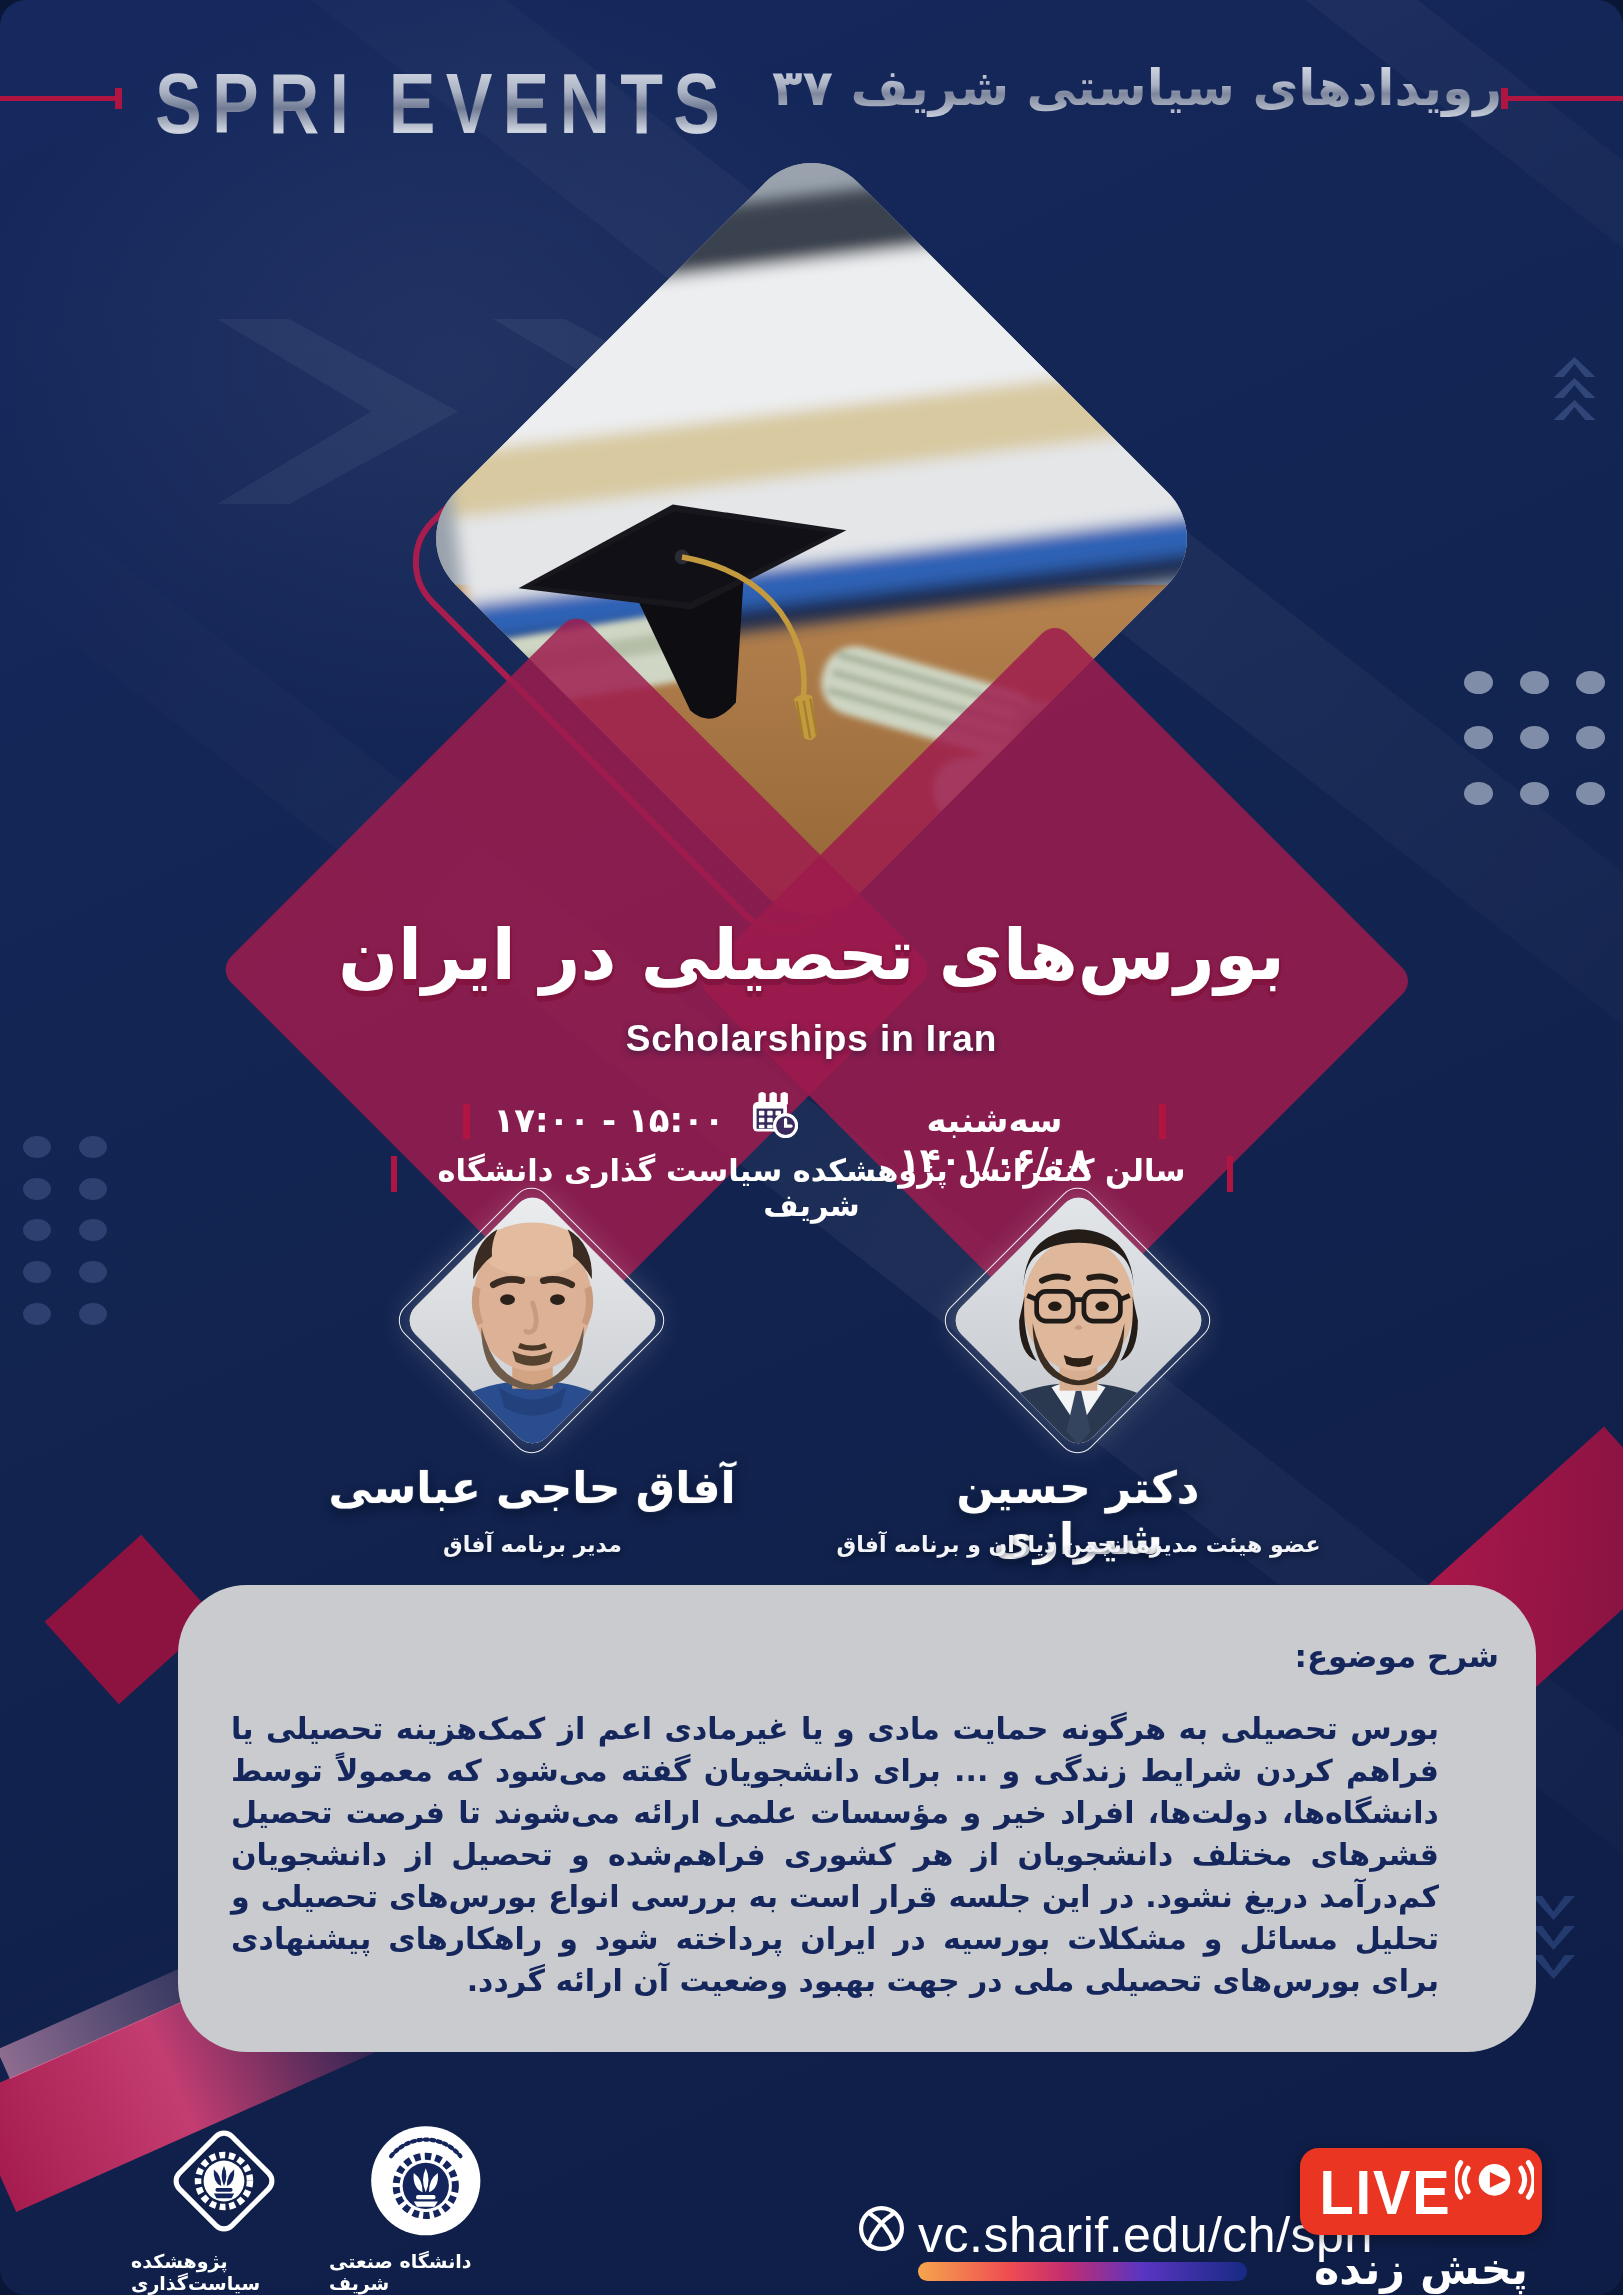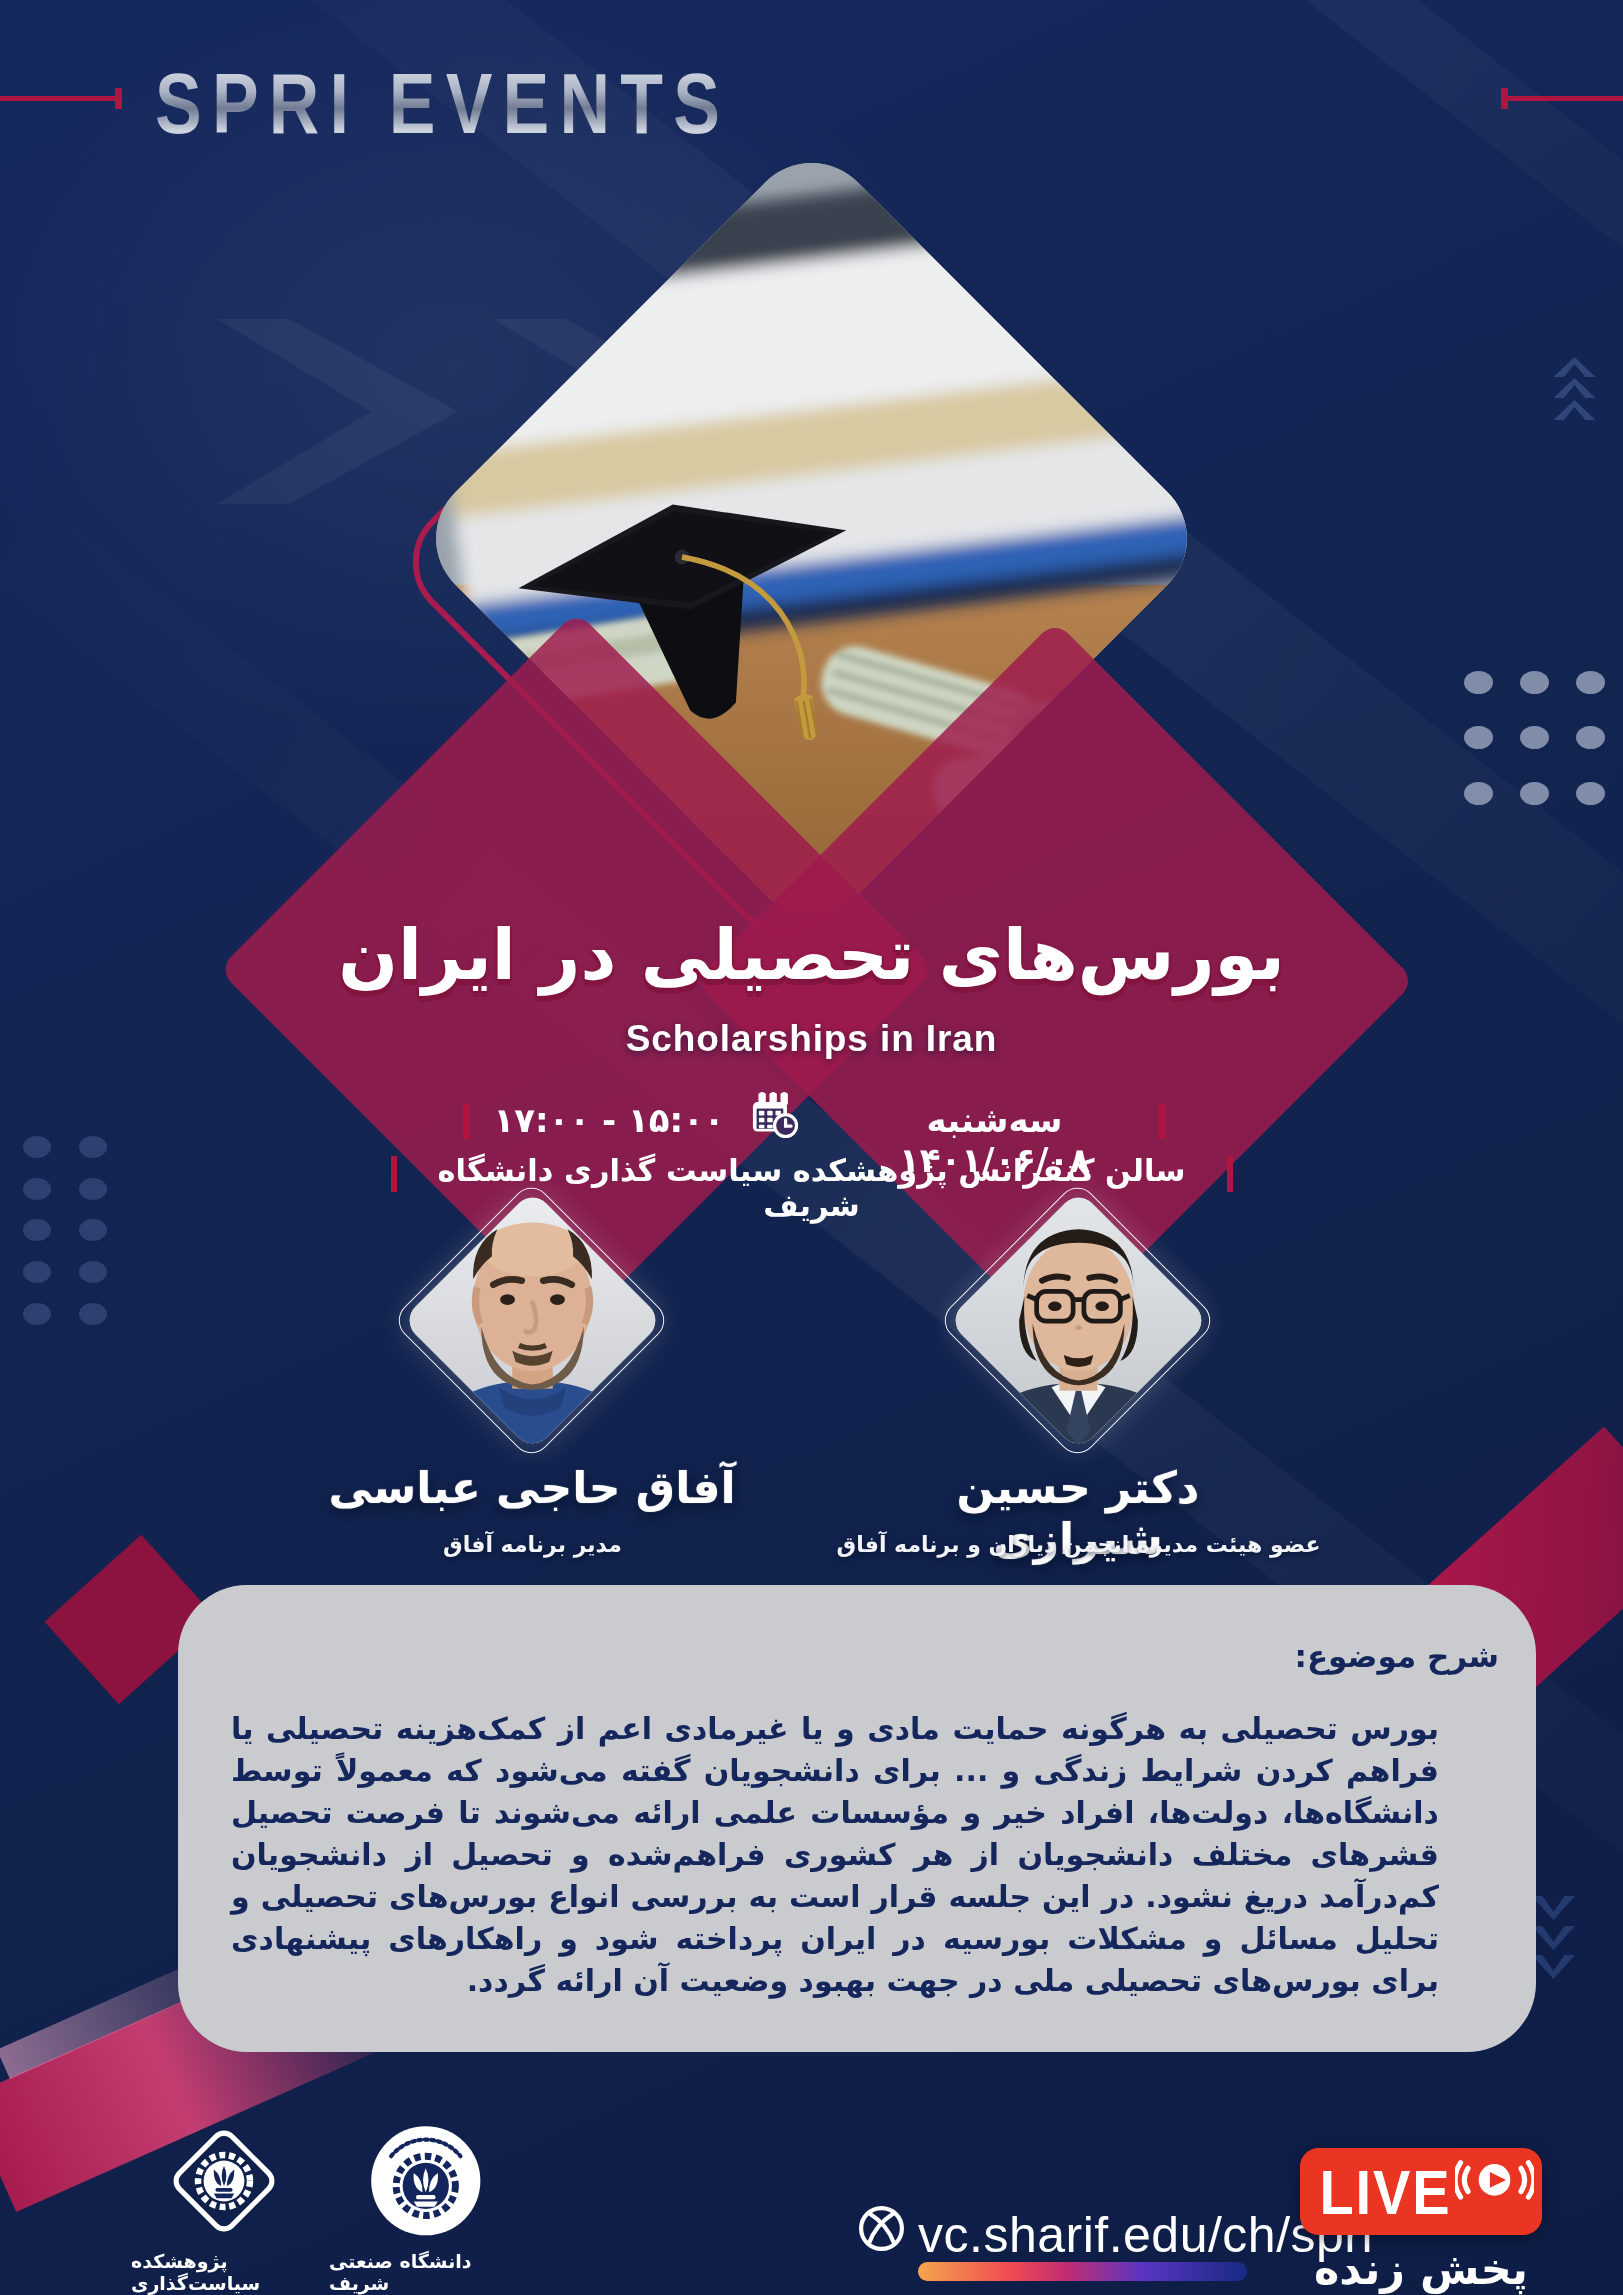--- a/index.html
+++ b/index.html
@@ -8,20 +8,21 @@
     --live-red:#ea3522;
   }
   *{margin:0;padding:0;box-sizing:border-box;}
   html,body{background:#0a1636;}
   #poster{
     position:relative; width:1623px; height:2295px; overflow:hidden;
     font-family:"DejaVu Sans", sans-serif;
     background:
       radial-gradient(833px 648px at 28% 16%, rgba(255,255,255,0.06), rgba(255,255,255,0) 60%),
       linear-gradient(156deg, #16295f 0%, #122450 45%, #0e1d46 100%);
+    border-radius: 26px;
   }
   .abs{position:absolute;}
   
   .streak{position:absolute; background:linear-gradient(90deg, rgba(255,255,255,0.00), rgba(255,255,255,0.05), rgba(255,255,255,0.00));}
   .streak-1{left:-185px; top:416px; width:2406px; height:120px; transform:rotate(38deg);}
   .streak-2{left:-278px; top:1203px; width:2406px; height:93px; transform:rotate(38deg);}
   .streak-3{left:-93px; top:-231px; width:2406px; height:69px; transform:rotate(38deg);}
   
   .brand{
     left:155px; top:55px; font-size:70px; font-weight:700; letter-spacing:10.2px;
@@ -141,20 +142,21 @@
 
 <div id="poster">
 
   <div class="streak streak-1"></div>
   <div class="streak streak-2"></div>
   <div class="streak streak-3"></div>
 
   <div class="abs hline hline-l"></div>
   <div class="abs vbar-h vbar-hl"></div>
   <div class="abs brand">SPRI EVENTS</div>
+  <div class="abs series">رویدادهای سیاستی شریف ۳۷</div>
   <div class="abs vbar-h vbar-hr"></div>
   <div class="abs hline hline-r"></div>
 
   <div class="chev-right" style="left:217px;top:319px;width:241px;height:185px;"></div>
   <div class="chev-right" style="left:493px;top:319px;width:241px;height:185px;"></div>
   <div class="chev-up" style="left:1553px;top:357px;width:43px;height:20.4px;"></div>
   <div class="chev-up" style="left:1553px;top:378px;width:43px;height:20.4px;"></div>
   <div class="chev-up" style="left:1553px;top:400px;width:43px;height:20.4px;"></div>
   <div class="chev-down" style="left:1532px;top:1896px;width:43px;height:24px;"></div>
   <div class="chev-down" style="left:1532px;top:1926px;width:43px;height:24px;"></div>

